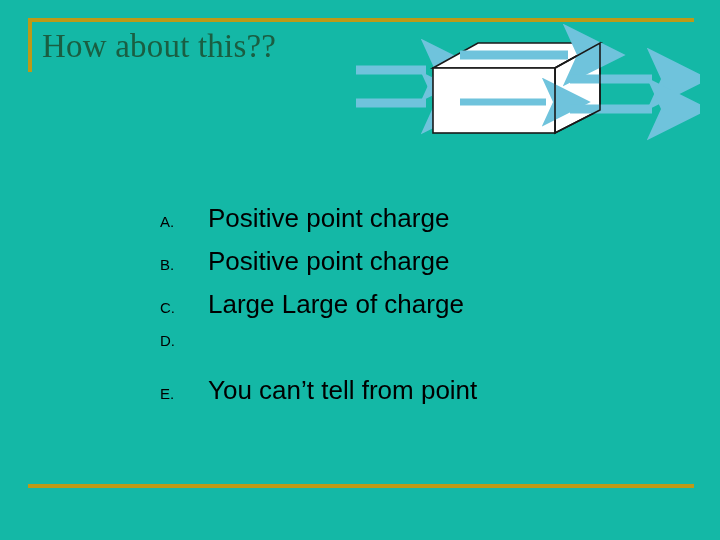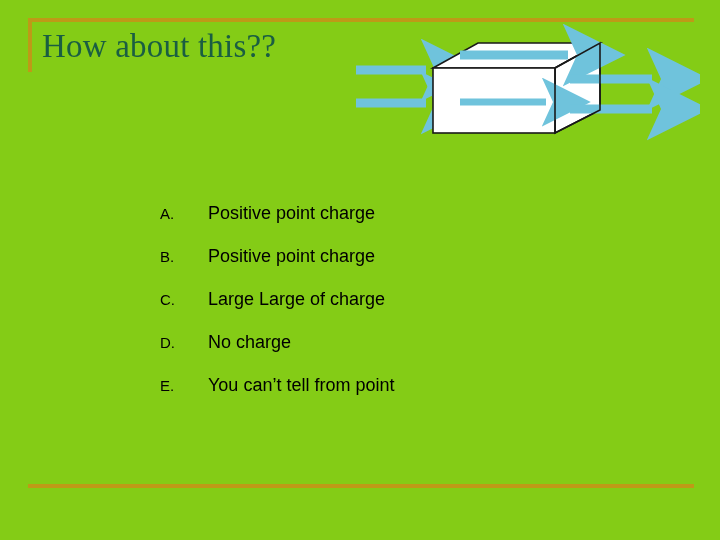--- a/index.html
+++ b/index.html
@@ -13,21 +13,21 @@
     position: relative;
     overflow: hidden;
     font-family: "Liberation Sans", sans-serif;
   }
 
   .slide {
     position: absolute;
     left: 0; top: 0;
     width: 720px;
     height: 540px;
-    background: #84cc16;
+    background: #14b8a6;
   }
 
   
   .rule-top {
     position: absolute;
     left: 28px;
     top: 18px;
     width: 666px;
     height: 4px;
     background: #BE9A17;
@@ -85,21 +85,21 @@
     height: 43px;
   }
   .answer-marker {
     width: 48px;
     flex: 0 0 48px;
     font-size: 15px;
     color: #000000;
     font-family: "Liberation Sans", sans-serif;
   }
   .answer-text {
-    font-size: 18px;
+    font-size: 26px;
     color: #000000;
     font-family: "Liberation Sans", sans-serif;
     white-space: nowrap;
   }
 </style>
 </head>
 <body>
 
 <div class="slide">
 
@@ -157,21 +157,20 @@
     <div class="answer-row">
       <span class="answer-marker">B.</span>
       <span class="answer-text">Positive point charge</span>
     </div>
     <div class="answer-row">
       <span class="answer-marker">C.</span>
       <span class="answer-text">Large Large of charge</span>
     </div>
     <div class="answer-row">
       <span class="answer-marker">D.</span>
-      <span class="answer-text">No charge</span>
     </div>
     <div class="answer-row">
       <span class="answer-marker">E.</span>
       <span class="answer-text">You can’t tell from point</span>
     </div>
   </div>
 
 </div>
 
 </body></html>

